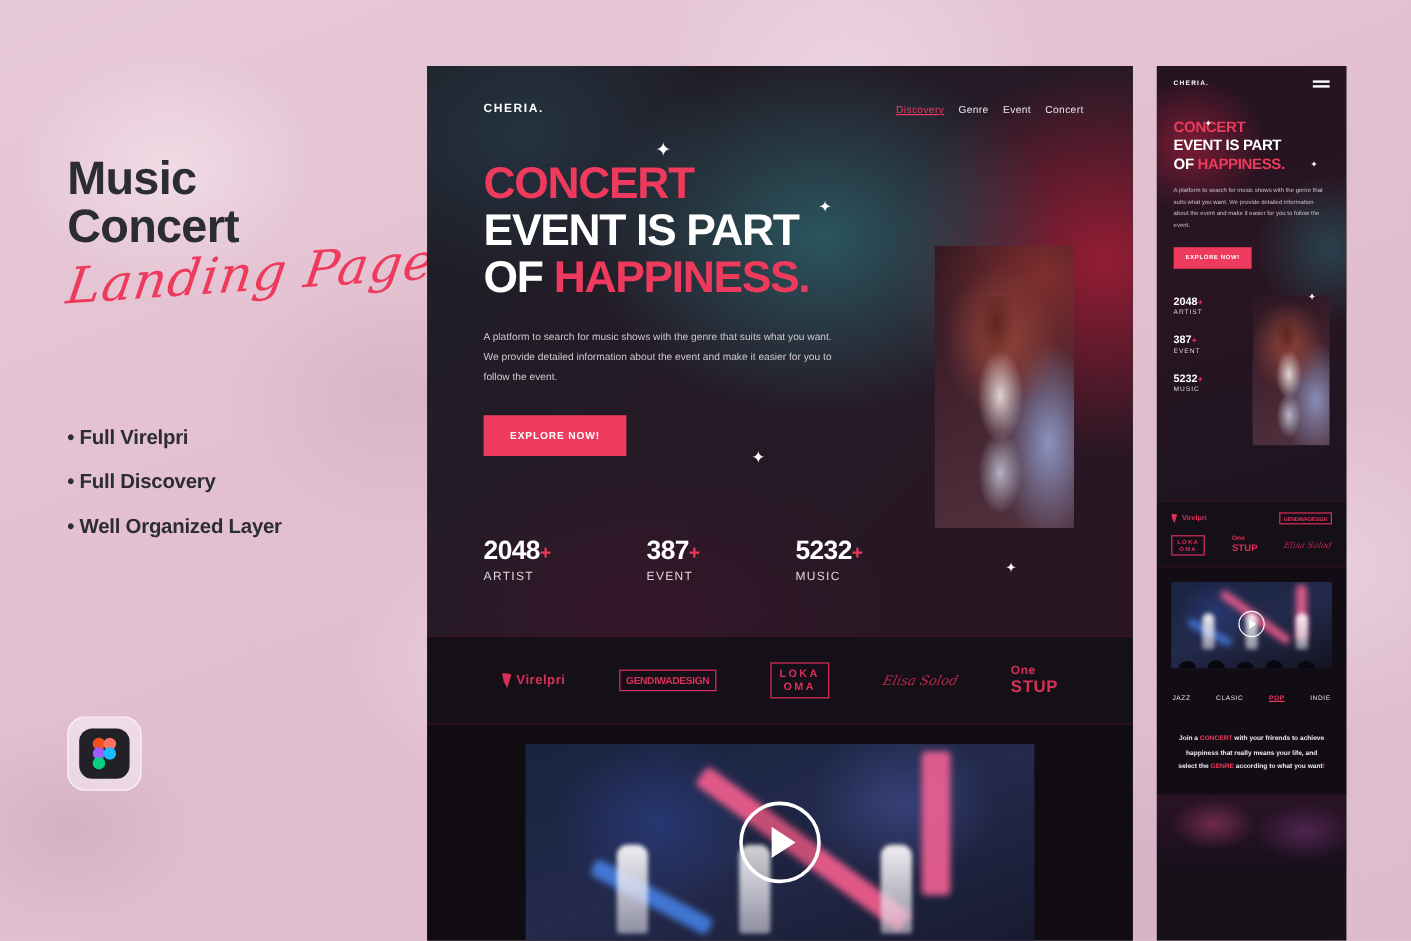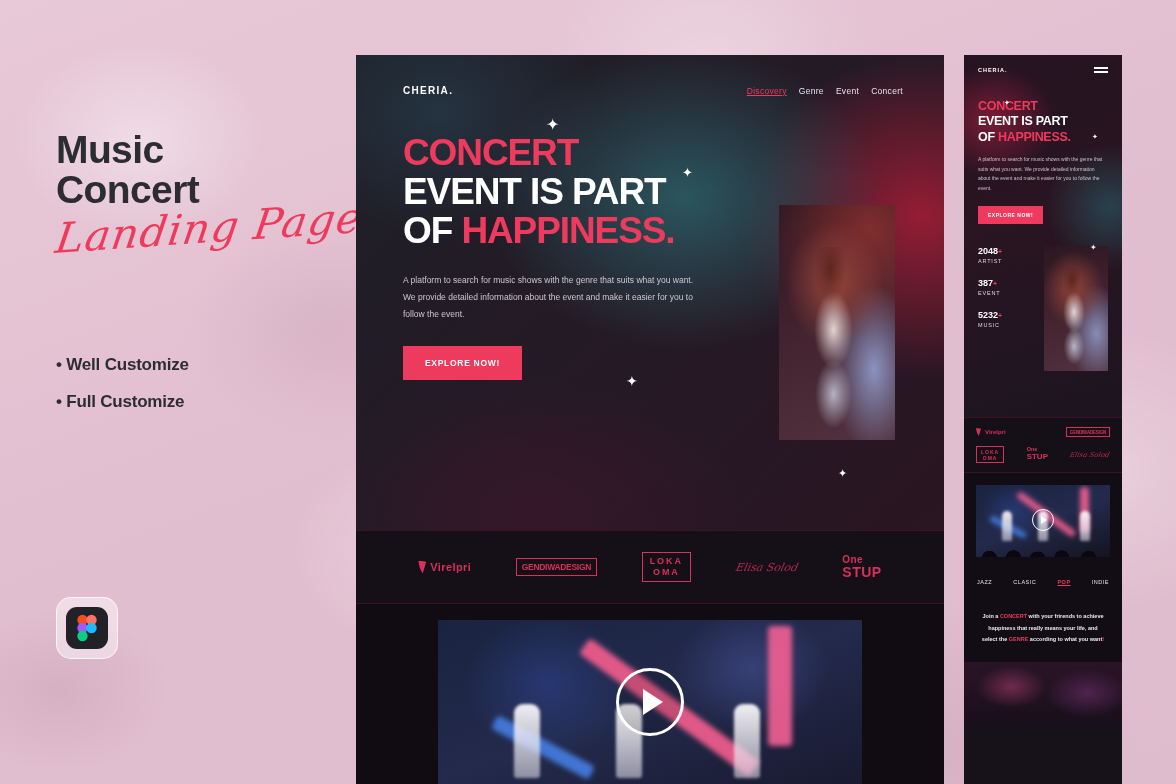--- a/index.html
+++ b/index.html
@@ -298,22 +298,23 @@
 
 <div class="left-panel">
   <div class="title-main">
     <div>Music</div>
     <div>Concert</div>
   </div>
   <div class="title-script">Landing Page</div>
 </div>
 
 <div class="features">
-  <div class="feature-item">• Well Customize</div>
-  <div class="feature-item">• Full Customize</div>
+  <div class="feature-item">• Full Virelpri</div>
+  <div class="feature-item">• Full Discovery</div>
+  <div class="feature-item">• Well Organized Layer</div>
 </div>
 
 <div class="figma-badge">
   <div class="figma-icon">
     <svg width="42" height="42" viewBox="0 0 42 42">
       <circle cx="16.5" cy="13" r="5.2" fill="#f24e1e"></circle>
       <circle cx="25.5" cy="13" r="5.2" fill="#ff7262"></circle>
       <circle cx="16.5" cy="21" r="5.2" fill="#a259ff"></circle>
       <circle cx="25.5" cy="21" r="5.2" fill="#1abcfe"></circle>
       <circle cx="16.5" cy="29" r="5.2" fill="#0acf83"></circle>
@@ -348,20 +349,34 @@
 
     <div class="hero-photo">
       <div class="photo-figure"></div>
     </div>
 
     <div class="sparkle" style="left:190px; top:60px; font-size:16px;">✦</div>
     <div class="sparkle" style="left:326px; top:110px; font-size:13px;">✦</div>
     <div class="sparkle" style="left:270px; top:318px; font-size:14px;">✦</div>
     <div class="sparkle" style="left:482px; top:412px; font-size:11px;">✦</div>
 
+    <div class="stats">
+      <div>
+        <div class="stat-num"><span>2048</span><span class="plus">+</span></div>
+        <div class="stat-label">ARTIST</div>
+      </div>
+      <div>
+        <div class="stat-num"><span>387</span><span class="plus">+</span></div>
+        <div class="stat-label">EVENT</div>
+      </div>
+      <div>
+        <div class="stat-num"><span>5232</span><span class="plus">+</span></div>
+        <div class="stat-label">MUSIC</div>
+      </div>
+    </div>
   </div>
 
   <div class="logo-strip">
     <div class="logo logo-virelpri">
       <span class="vp-mark"></span>
       <span>Virelpri</span>
     </div>
     <div class="logo logo-boxed">GENDIWADESIGN</div>
     <div class="logo logo-loka">
       <div>LOKA</div>

